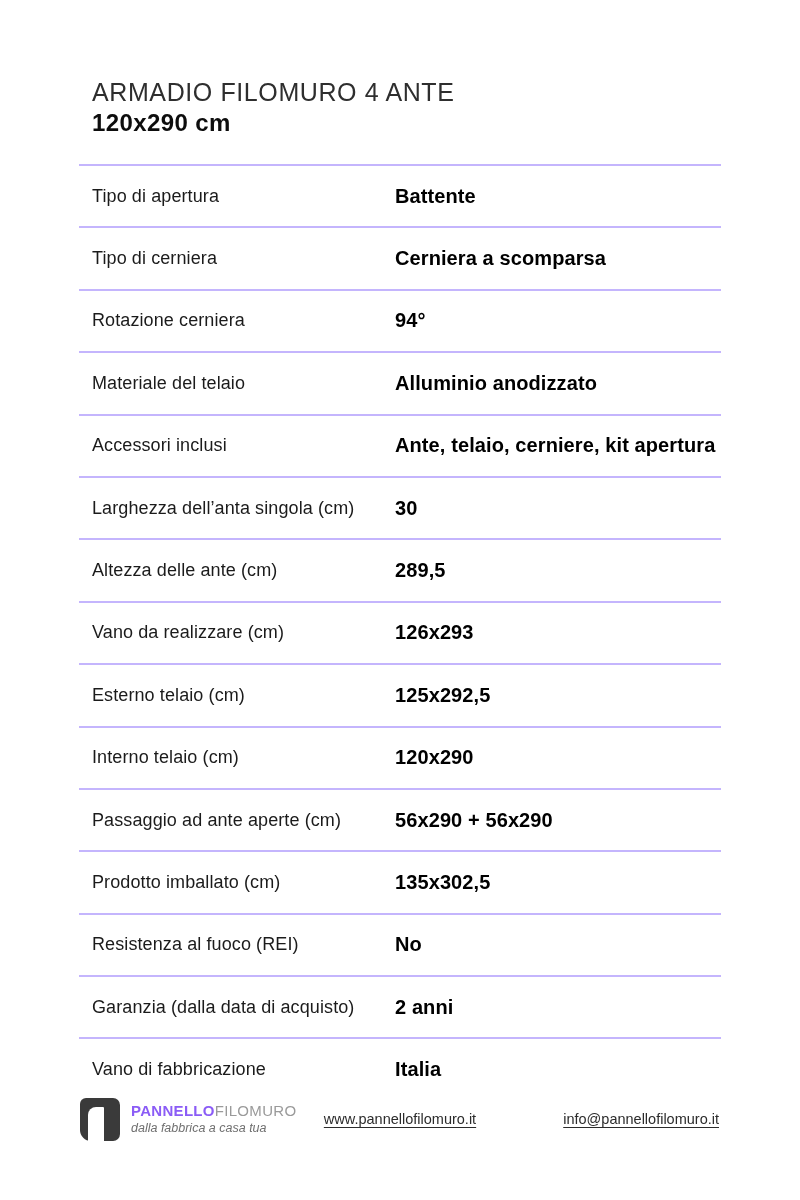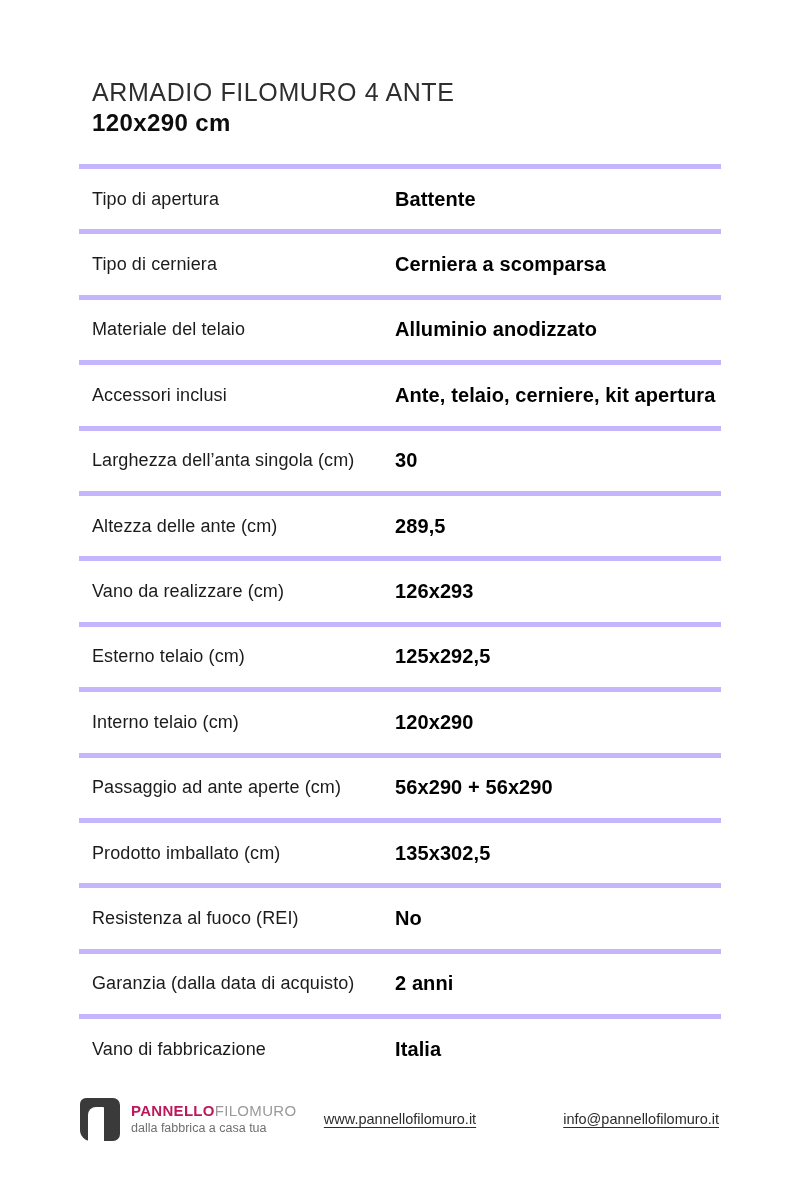--- a/index.html
+++ b/index.html
@@ -44,21 +44,21 @@
   .spec-table {
     position: absolute;
     left: 79px;
     top: 164px;
     width: 642px;
   }
   .spec-row {
     display: flex;
     align-items: center;
     height: 60.4px;
-    border-top: 5px solid #c4b5fd;
+    border-top: 2px solid #c4b5fd;
   }
   .spec-label {
     box-sizing: border-box;
     flex: none;
     width: 316px;
     padding-left: 13px;
     font-size: 18px;
     color: #1b1b1b;
     letter-spacing: 0.1px;
   }
@@ -105,26 +105,27 @@
   .logo-text {
     margin-left: 11px;
     padding-top: 4px;
   }
   .brand-line {
     font-size: 15px;
     letter-spacing: 0.3px;
     line-height: 1.2;
     white-space: nowrap;
   }
-  .brand-bold { font-weight: 700; color: #be185d; }
+  .brand-bold { font-weight: 700; color: #8b5cf6; }
   .brand-light { font-weight: 400; color: #9a9a9a; }
   .tagline {
     font-size: 12.5px;
     color: #6f6f6f;
     line-height: 1.35;
+    font-style: italic;
   }
   .footer-link {
     position: absolute;
     top: 13px;
     font-size: 14.5px;
     color: #2b2b2b;
     text-decoration: underline;
     text-underline-offset: 3px;
     cursor: pointer;
     white-space: nowrap;
@@ -150,20 +151,24 @@
   </div>
 
   <div class="spec-table">
     <div class="spec-row">
       <div class="spec-label">Tipo di apertura</div>
       <div class="spec-value">Battente</div>
     </div>
     <div class="spec-row">
       <div class="spec-label">Tipo di cerniera</div>
       <div class="spec-value">Cerniera a scomparsa</div>
+    </div>
+    <div class="spec-row">
+      <div class="spec-label">Rotazione cerniera</div>
+      <div class="spec-value">94°</div>
     </div>
     <div class="spec-row">
       <div class="spec-label">Materiale del telaio</div>
       <div class="spec-value">Alluminio anodizzato</div>
     </div>
     <div class="spec-row">
       <div class="spec-label">Accessori inclusi</div>
       <div class="spec-value">Ante, telaio, cerniere, kit apertura</div>
     </div>
     <div class="spec-row">

